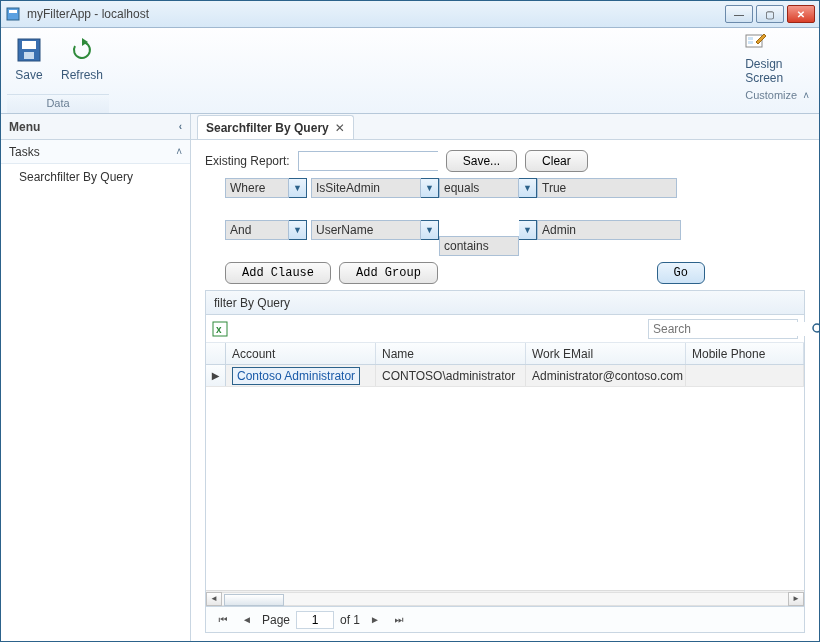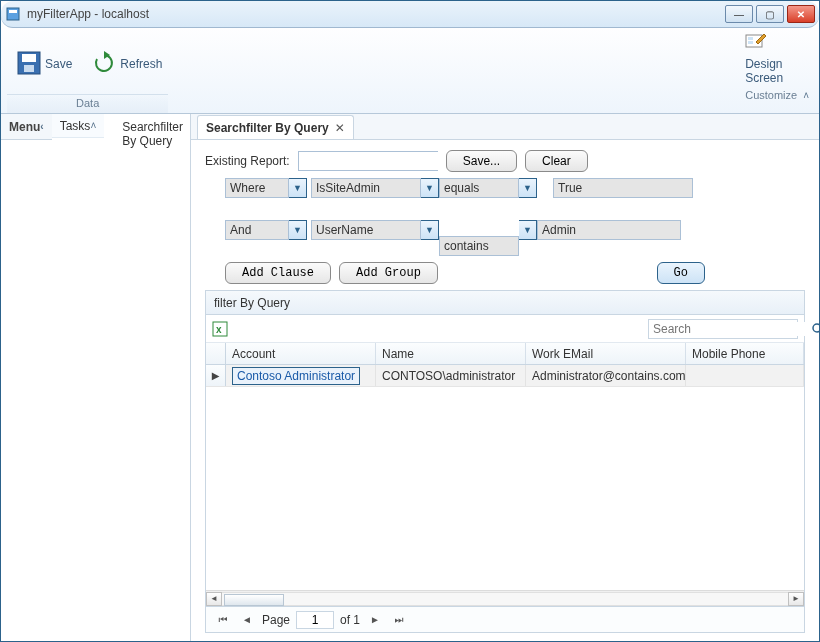--- a/index.html
+++ b/index.html
@@ -1,39 +1,39 @@
 <!DOCTYPE html>
 <html><head>
 <meta charset="utf-8">
 <style>
 * { box-sizing: border-box; }
 body { margin: 0; font-family: "Segoe UI", Tahoma, sans-serif; font-size: 12px; color: #333; background: #fff; }
 .window { width: 820px; height: 642px; border: 1px solid #2c628b; position: relative; display: flex; flex-direction: column; }
-.titlebar { height: 27px; background: linear-gradient(#eaf3fb,#d7e8f7); border-bottom: 1px solid #a0b8d0; display: flex; align-items: center; padding: 0 4px; border-radius: 12px; }
+.titlebar { height: 27px; background: linear-gradient(#eaf3fb,#d7e8f7); border-bottom: 1px solid #a0b8d0; display: flex; align-items: center; padding: 0 4px; }
 .titlebar .app-icon { width: 16px; height: 16px; margin-right: 6px; }
 .titlebar .title { flex: 1; color: #444; }
 .winbtns { display: flex; gap: 3px; }
 .winbtn { width: 28px; height: 18px; border: 1px solid #6b8aab; border-radius: 2px; background: linear-gradient(#f3f8fd,#d0e2f2); font-size: 10px; display: flex; align-items: center; justify-content: center; cursor: default; }
 .winbtn.close { background: linear-gradient(#f4988a,#d9402a); border-color: #9a2616; color: #fff; font-weight: bold; }
 
 .ribbon { height: 86px; background: linear-gradient(#fefeff,#eef5fc); border-bottom: 1px solid #b6c8d9; display: flex; }
 .ribbon-group { display: flex; flex-direction: column; align-items: center; padding: 4px 6px 0 6px; }
 .ribbon-btns { display: flex; gap: 4px; flex: 1; }
-.ribbon-btn { display: flex; align-items: center; padding: 2px 6px; cursor: default; }
+.ribbon-btn { display: flex; flex-direction: column; align-items: center; padding: 2px 6px; cursor: default; }
 .ribbon-btn .icon { width: 32px; height: 32px; display:flex; align-items:center; justify-content:center; }
 .ribbon-btn .lbl { margin-top: 2px; color: #3a5a7a; }
 .ribbon-group-label { width: 100%; text-align: center; color: #6a7f94; font-size: 11px; border-top: 1px solid #d3e0ec; padding: 2px 0 4px 0; background: linear-gradient(rgba(255,255,255,0),#e6eff8); }
 .ribbon .spacer { flex: 1; }
 .customize { display: flex; flex-direction: column; justify-content: flex-start; padding: 6px 10px 0 6px; position: relative; }
 .customize .lbl { color: #3a5a7a; line-height: 14px; }
 .customize .grp { display:flex; align-items:center; gap:6px; color:#6a7f94; font-size:11px; padding-top:4px; }
 .chev { font-size: 10px; color: #54708a; }
 
 .body { flex: 1; display: flex; min-height: 0; }
-.sidebar { width: 190px; border-right: 1px solid #c9d6e2; background: #fff; display: flex; flex-direction: row; }
+.sidebar { width: 190px; border-right: 1px solid #c9d6e2; background: #fff; display: flex; flex-direction: column; }
 .side-header { height: 26px; border-bottom: 1px solid #c9d6e2; display: flex; align-items: center; justify-content: space-between; padding: 0 8px; background: #f3f7fb; font-weight: bold; color:#444; }
 .side-section { height: 24px; display:flex; align-items:center; justify-content:space-between; padding:0 8px; background:#f8fbfe; border-bottom:1px solid #e2ebf3; }
 .side-item { padding: 6px 18px; color:#333; }
 
 .main { flex: 1; display:flex; flex-direction:column; background:#fff; min-width:0; }
 .tabbar { height:26px; background:#f3f7fb; border-bottom:1px solid #c9d6e2; display:flex; align-items:flex-end; padding-left:6px; }
 .tab { height:24px; background:#fff; border:1px solid #c9d6e2; border-bottom:none; border-radius:3px 3px 0 0; display:flex; align-items:center; padding:0 8px; gap:6px; font-weight:bold; color:#333; }
 .tab .x { font-weight:normal; color:#555; cursor:default; }
 
 .content { flex:1; padding:10px 14px 8px 14px; display:flex; flex-direction:column; gap:6px; min-height:0; }
@@ -182,21 +182,21 @@
             </div>
           <div class="segdd">▼</div>
           <div class="seg" style="width:110px; margin-left:4px;">
               <span>IsSiteAdmin</span>
             </div>
           <div class="segdd">▼</div>
           <div class="seg" style="width:80px; margin-left:0;">
               <span>equals</span>
             </div>
           <div class="segdd">▼</div>
-          <div class="seg" style="width:140px; margin-left:16px;">
+          <div class="seg" style="width:140px; margin-left:0;">
               <span>True</span>
             </div>
         </div>
         <div class="filter-row" style="margin-left:20px;">
           <div class="seg" style="width:64px;">
               <span>And</span>
             </div>
           <div class="segdd">▼</div>
           <div class="seg" style="width:110px; margin-left:4px;">
               <span>UserName</span>
@@ -245,21 +245,21 @@
             <div class="hcell" style="width:160px;">Work EMail</div>
             <div class="hcell" style="flex:1;">Mobile Phone</div>
           </div>
           <div class="grid-body">
             <div class="grid-row">
               <div class="rowhead">▶</div>
               <div class="rcell" style="width:150px;">
                   <span class="link sel">Contoso Administrator</span>
                 </div>
               <div class="rcell" style="width:150px;">CONTOSO\administrator</div>
-              <div class="rcell" style="width:160px;">Administrator@contains.com</div>
+              <div class="rcell" style="width:160px;">Administrator@contoso.com</div>
               <div class="rcell" style="flex:1;"></div>
             </div>
           </div>
           <div class="hscroll">
             <div class="sb-btn">◄</div>
             <div class="sb-track">
                 <div class="sb-thumb"></div>
               </div>
             <div class="sb-btn">►</div>
           </div>

